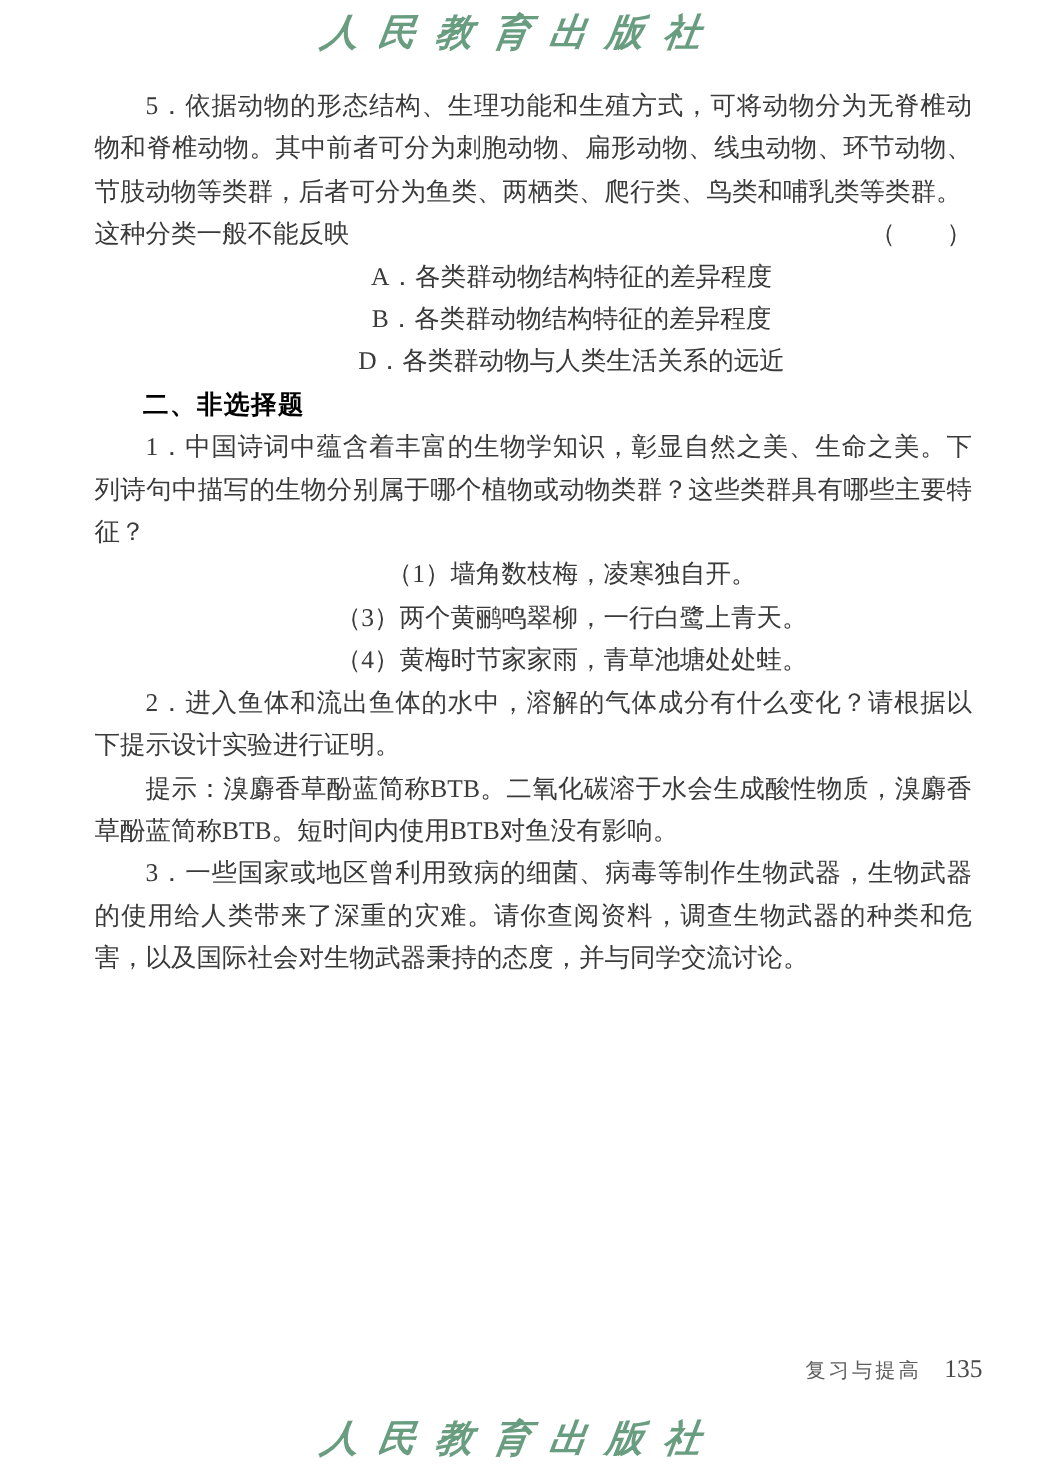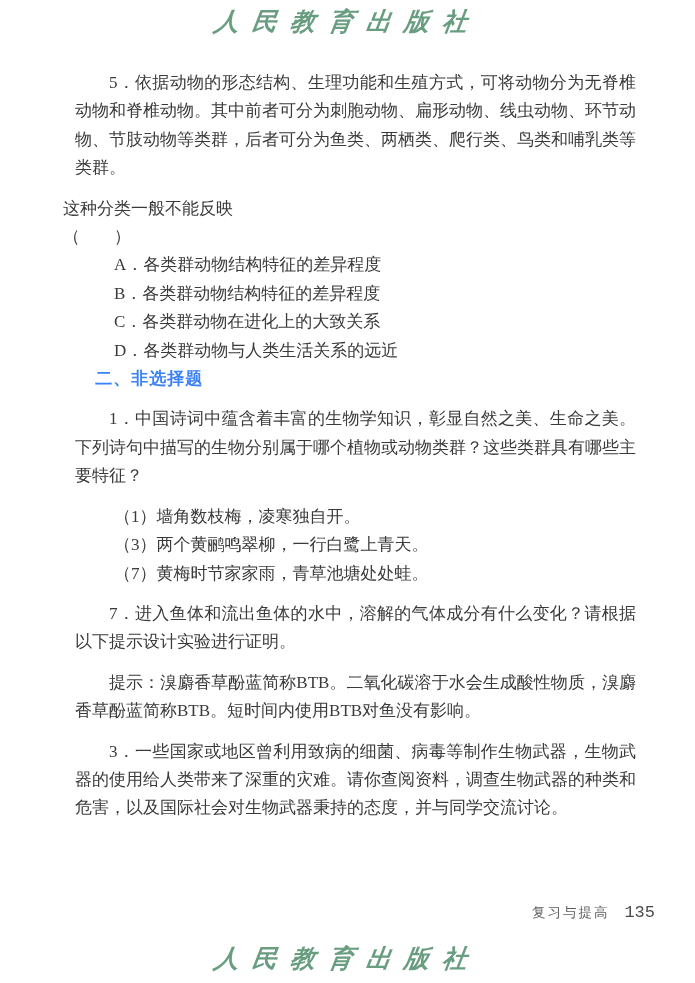--- a/index.html
+++ b/index.html
@@ -38,38 +38,38 @@
     position: absolute;
     left: 63px;
     top: 57px;
     width: 585px;
     color: #3a3a3a;
     font-size: 17px;
     line-height: 28.4px;
     text-align: justify;
   }
   .para {
-    margin: 12px;
+    margin: 0;
     text-indent: 2em;
   }
   
   .stem-tail-line {
     display: flex;
+    justify-content: space-between;
     margin: 0;
-    flex-direction: column;
   }
   .option-line, .poem-line {
     margin: 0;
     padding-left: 3em;
-    text-align: left;
+    text-align: center;
   }
   .section-heading {
     margin: 0;
     padding-left: 1.9em;
-    color: #3b82f6;
+    color: #000000;
     font-weight: bold;
     font-family: "Liberation Sans", "DejaVu Sans", sans-serif;
     font-size: 17px;
     letter-spacing: 1px;
     text-align: left;
   }
   .footer {
     position: absolute;
     top: 903px;
     right: 40px;
@@ -79,53 +79,52 @@
   }
   .footer-label {
     color: #5c5c5c;
     font-size: 13.5px;
     letter-spacing: 2px;
     font-family: "Liberation Serif", "DejaVu Serif", serif;
   }
   .footer-page {
     color: #4a4a4a;
     font-size: 17px;
-    font-family: Liberation Mono, monospace;
+    font-family: Liberation Serif, serif;
   }
 </style>
 </head>
 <body>
 
 <div class="page">
 
   <div class="watermark top">人民教育出版社</div>
 
   <div class="content">
 
     <p class="para">5．依据动物的形态结构、生理功能和生殖方式，可将动物分为无脊椎动物和脊椎动物。其中前者可分为刺胞动物、扁形动物、线虫动物、环节动物、节肢动物等类群，后者可分为鱼类、两栖类、爬行类、鸟类和哺乳类等类群。</p>
 
     <div class="stem-tail-line">
       <span>这种分类一般不能反映</span>
       <span>（　　）</span>
     </div>
 
     <p class="option-line">A．各类群动物结构特征的差异程度</p>
     <p class="option-line">B．各类群动物结构特征的差异程度</p>
-    <p class="option-line">C．各类群动物在进化上的大致关系</p>
     <p class="option-line">D．各类群动物与人类生活关系的远近</p>
 
     <p class="section-heading">二、非选择题</p>
 
     <p class="para">1．中国诗词中蕴含着丰富的生物学知识，彰显自然之美、生命之美。下列诗句中描写的生物分别属于哪个植物或动物类群？这些类群具有哪些主要特征？</p>
 
     <p class="poem-line">（1）墙角数枝梅，凌寒独自开。</p>
     <p class="poem-line">（3）两个黄鹂鸣翠柳，一行白鹭上青天。</p>
-    <p class="poem-line">（7）黄梅时节家家雨，青草池塘处处蛙。</p>
+    <p class="poem-line">（4）黄梅时节家家雨，青草池塘处处蛙。</p>
 
-    <p class="para">7．进入鱼体和流出鱼体的水中，溶解的气体成分有什么变化？请根据以下提示设计实验进行证明。</p>
+    <p class="para">2．进入鱼体和流出鱼体的水中，溶解的气体成分有什么变化？请根据以下提示设计实验进行证明。</p>
 
     <p class="para">提示：溴麝香草酚蓝简称BTB。二氧化碳溶于水会生成酸性物质，溴麝香草酚蓝简称BTB。短时间内使用BTB对鱼没有影响。</p>
 
     <p class="para">3．一些国家或地区曾利用致病的细菌、病毒等制作生物武器，生物武器的使用给人类带来了深重的灾难。请你查阅资料，调查生物武器的种类和危害，以及国际社会对生物武器秉持的态度，并与同学交流讨论。</p>
 
   </div>
 
   <div class="footer">
     <span class="footer-label">复习与提高</span>
     <span class="footer-page">135</span>

